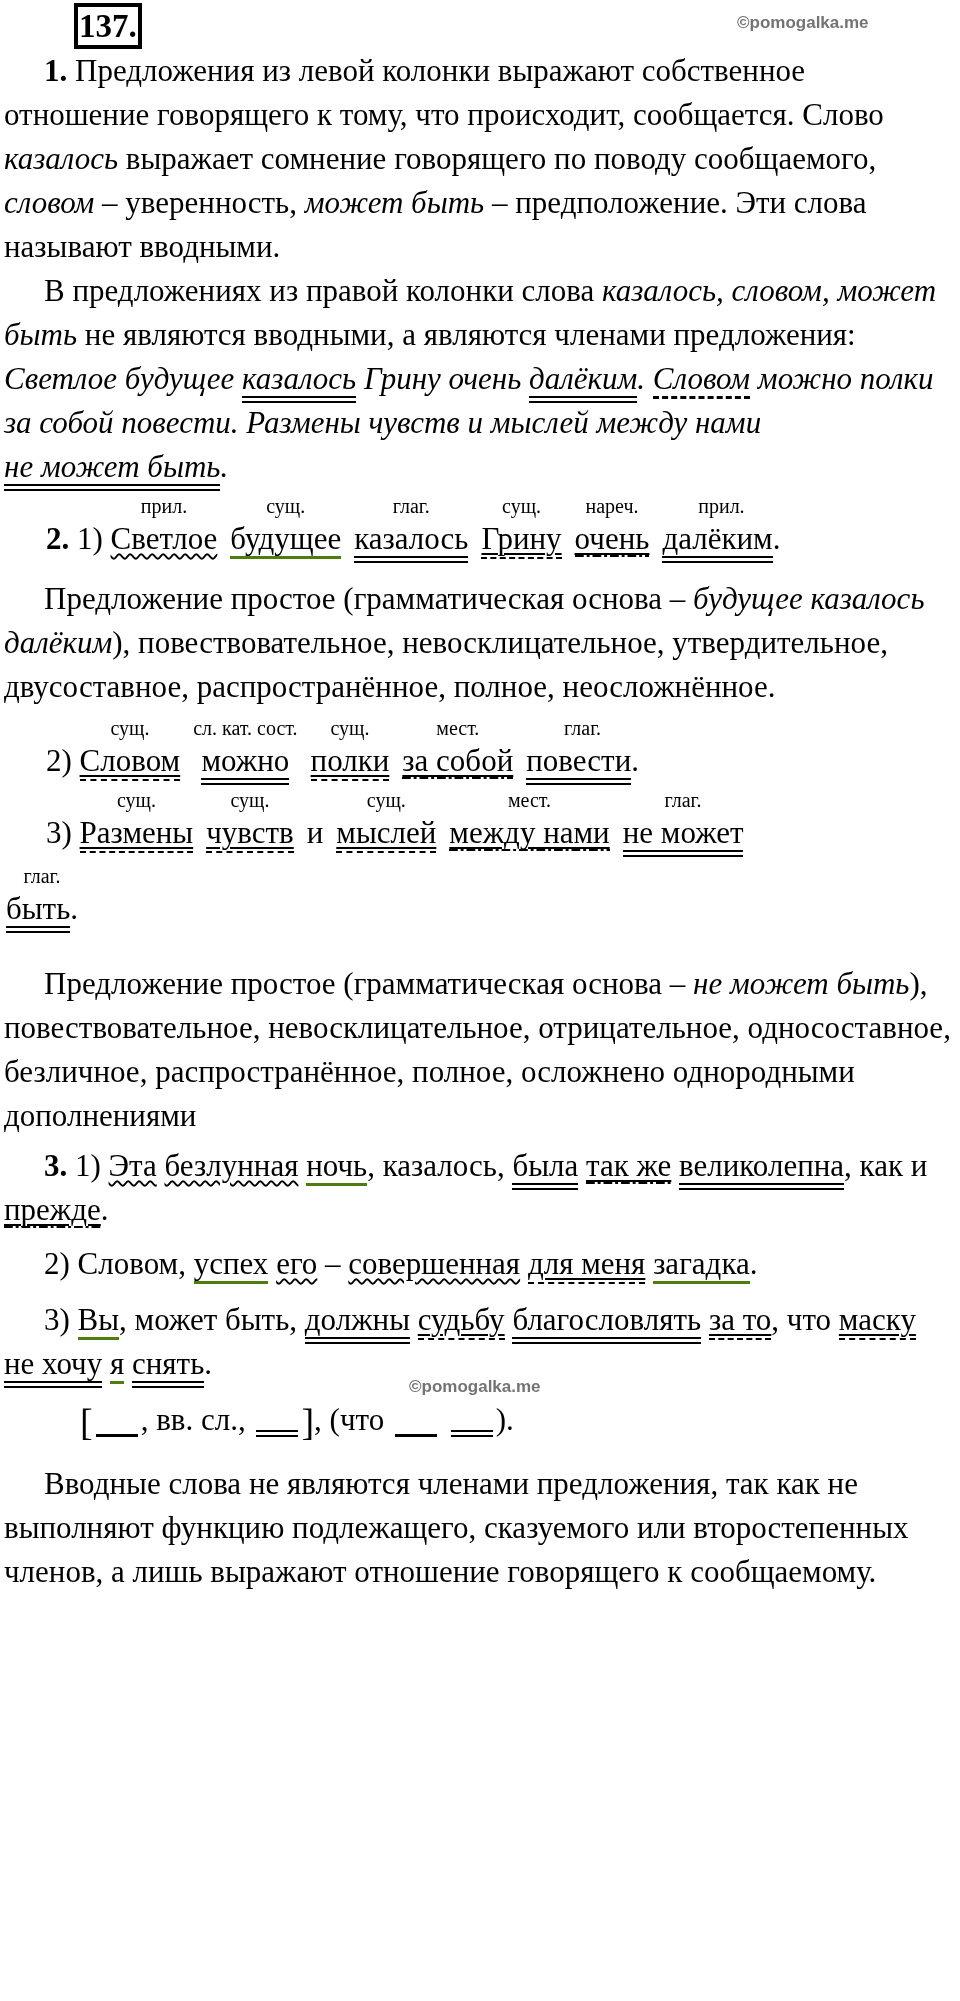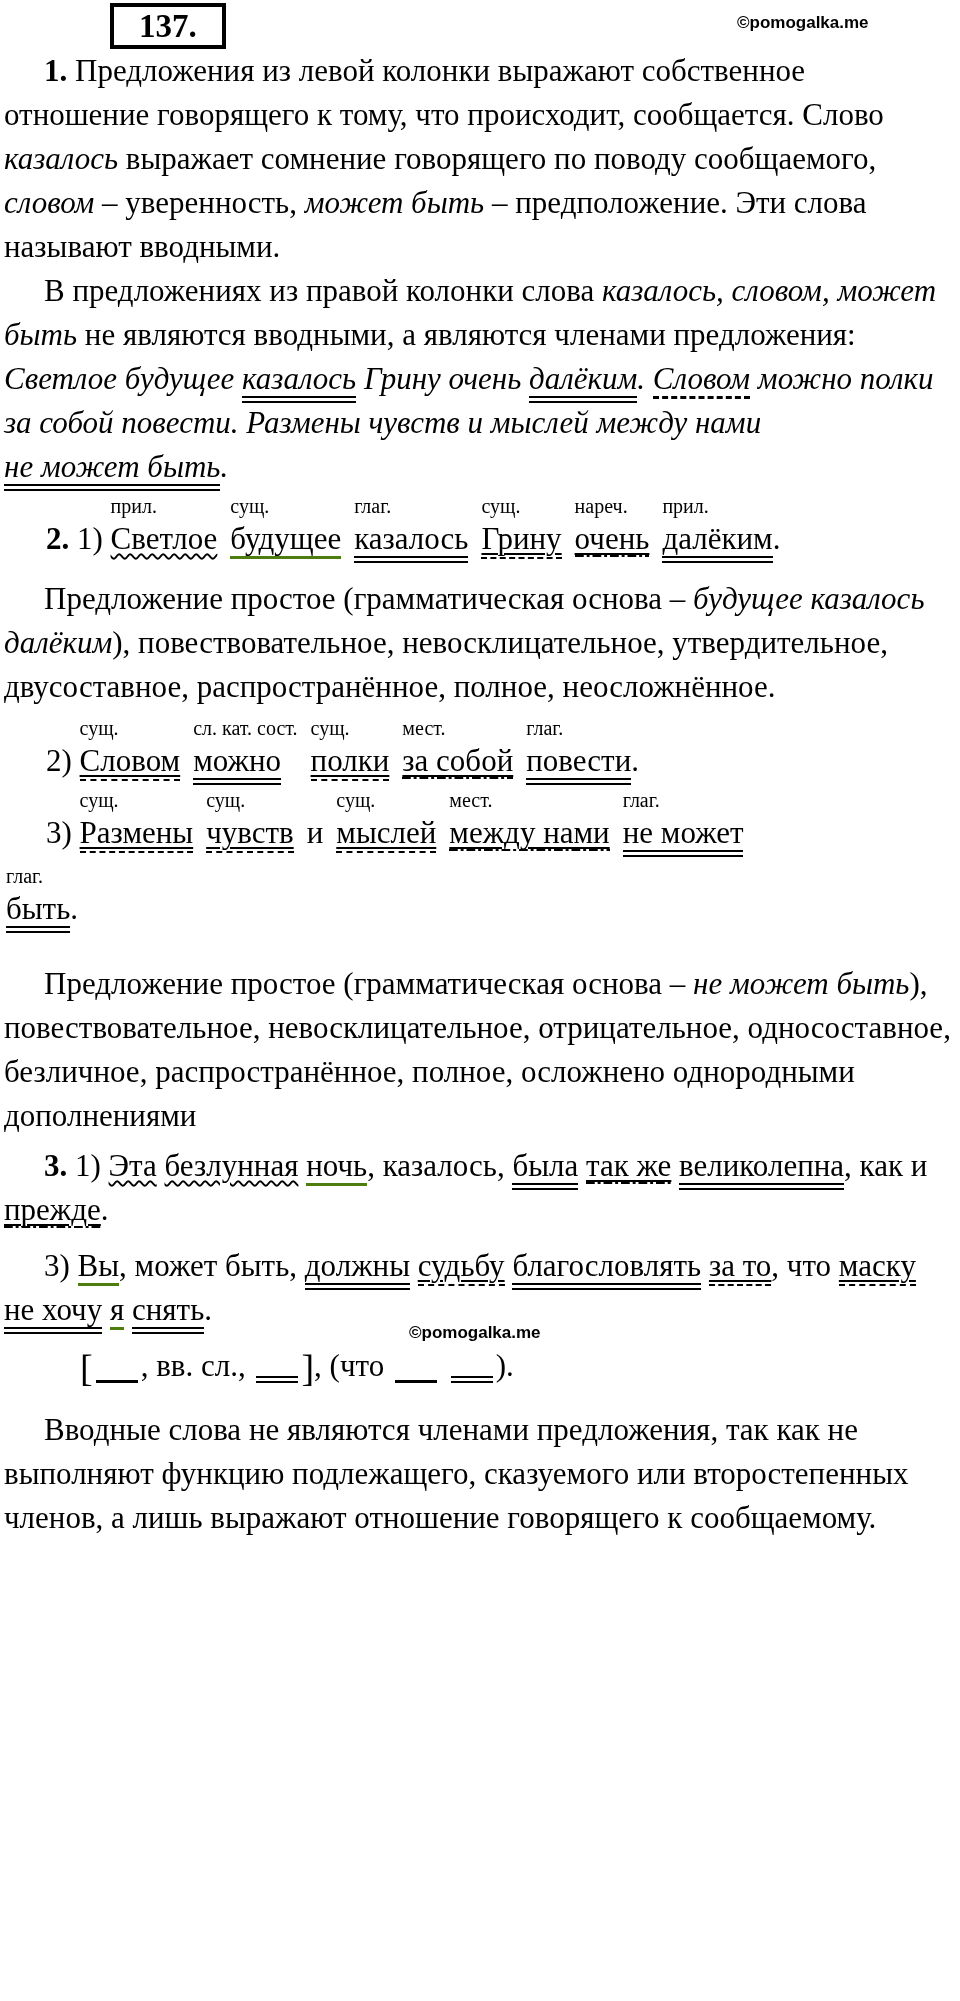--- a/index.html
+++ b/index.html
@@ -3,41 +3,41 @@
 <meta charset="utf-8">
 <style>
   *{box-sizing:border-box}
   html,body{margin:0;padding:0;background:#fff}
   .page{position:relative;width:960px;height:2001px;overflow:hidden;background:#fff;color:#000;
         font-family:"Liberation Serif",serif;font-size:31px;line-height:44px;padding:0 4px}
   p{margin:0}
   .indent{text-indent:40px}
   .i{font-style:italic}
   b{font-weight:bold}
-  .wm{font-family:"Liberation Sans",sans-serif;font-weight:700;font-size:17px;color:#000000;letter-spacing:0}
+  .wm{font-family:"Liberation Sans",sans-serif;font-weight:700;font-size:17px;color:#737373;letter-spacing:0}
   #wm1{position:absolute;left:737px;top:1px}
   #wm2{margin-left:10px;vertical-align:1px}
   #wm3{margin:-8px 0 0 405px;height:18px;line-height:18px}
-  #box{display:inline-block;margin:3px 0 0 106px;border:4px solid #000;padding:0 25px;
+  #box{display:inline-block;margin:3px 0 0 70px;border:4px solid #000;padding:0 1px;
        font-weight:700;font-size:33px;line-height:38px}
   
   .u-s{border-bottom:3px solid #4d7c0f;white-space:nowrap}
   .u-d{border-bottom:7px double #000;white-space:nowrap}
   .u-dash{border-bottom:3px dashed #000;white-space:nowrap}
   .u-dash2{text-decoration-line:underline;text-decoration-thickness:1.5px;text-underline-offset:4px;
            border-bottom:2.5px dashed #000;padding-bottom:1px;white-space:nowrap}
   .u-w{text-decoration-line:underline;text-decoration-style:wavy;text-decoration-thickness:1.5px;
        text-underline-offset:4px;white-space:nowrap}
   .u-dd{text-decoration-line:underline;text-decoration-thickness:1.5px;text-underline-offset:4px;
         background-image:repeating-linear-gradient(to right,#000 0,#000 9px,transparent 9px,transparent 12px,#000 12px,#000 14.5px,transparent 14.5px,transparent 17.5px);
         background-repeat:repeat-x;background-position:left bottom;background-size:17.5px 2.5px;
         padding-bottom:1px;white-space:nowrap}
   
   .row{white-space:nowrap;padding-left:42px}
-  .unit{display:inline-block;margin:0 13px 0 0;vertical-align:baseline}
+  .unit{display:inline-block;text-align:center;margin:0 13px 0 0;vertical-align:baseline}
   .lbl{display:block;font-size:20px;line-height:22px;height:22px;font-style:normal}
   
   .sch{padding-left:76px}
   .br{font-size:38px;line-height:1;vertical-align:-5px}
   .bl{display:inline-block;width:42px;height:0;vertical-align:-7px;margin:0 3px}
   .bl.s{border-bottom:3px solid #000}
   .bl.d{border-bottom:7px double #000}
   
   #p1{margin-top:0}
   #row21{margin-top:6px}
@@ -77,20 +77,21 @@
 
   <p class="row" id="row23"><span>3) </span><span class="unit"><span class="lbl">сущ.</span><span class="u-dash2">Размены</span></span><span class="unit"><span class="lbl">сущ.</span><span class="u-dash2">чувств</span></span><span class="unit"><span class="lbl"></span><span>и</span></span><span class="unit"><span class="lbl">сущ.</span><span class="u-dash2">мыслей</span></span><span class="unit"><span class="lbl">мест.</span><span class="u-dd">между нами</span></span><span class="unit"><span class="lbl">глаг.</span><span class="u-d">не может</span></span></p>
 
   <p class="row" id="row23b"><span class="unit"><span class="lbl">глаг.</span><span class="u-d">быть</span><span>.</span></span></p>
 
   <p class="indent" id="a23"><span>Предложение простое (грамматическая основа – </span><span class="i">не может быть</span><span>), повествовательное, невосклицательное, отрицательное, односоставное, безличное, распространённое, полное, осложнено однородными дополнениями</span></p>
 
   <p class="indent" id="s31"><b>3.</b><span> 1) </span><span class="u-w">Эта</span><span> </span><span class="u-w">безлунная</span><span> </span><span class="u-s">ночь</span><span>, казалось, </span><span class="u-d">была</span><span> </span><span class="u-dd">так же</span><span> </span><span class="u-d">великолепна</span><span>, как и </span><span class="u-dd">прежде</span><span>.</span></p>
 
 
+  <p class="indent" id="s32"><span>2) Словом, </span><span class="u-s">успех</span><span> </span><span class="u-w">его</span><span> – </span><span class="u-w">совершенная</span><span> </span><span class="u-dash2">для меня</span><span> </span><span class="u-s">загадка</span><span>.</span></p>
 
 
   <p class="indent" id="s33"><span>3) </span><span class="u-s">Вы</span><span>, может быть, </span><span class="u-d">должны</span><span> </span><span class="u-dash2">судьбу</span><span> </span><span class="u-d">благословлять</span><span> </span><span class="u-dash2">за то</span><span>, что </span><span class="u-dash2">маску</span><span> </span><span class="u-d">не хочу</span><span> </span><span class="u-s">я</span><span> </span><span class="u-d">снять</span><span>.</span></p>
 
   <div class="wm" id="wm3">©pomogalka.me</div>
 
   <p class="sch" id="sch3"><span class="br">[</span><span class="bl s"></span><span>, вв. сл., </span><span class="bl d"></span><span class="br">]</span><span>, (что </span><span class="bl s"></span><span> </span><span class="bl d"></span><span>)</span><span>.</span></p>
 
   <p class="indent" id="concl"><span>Вводные слова не являются членами предложения, так как не выполняют функцию подлежащего, сказуемого или второстепенных членов, а лишь выражают отношение говорящего к сообщаемому.</span></p>
 

